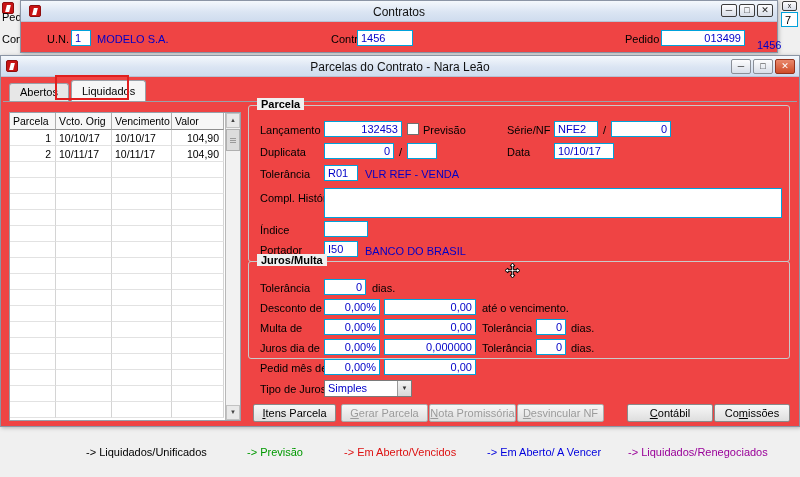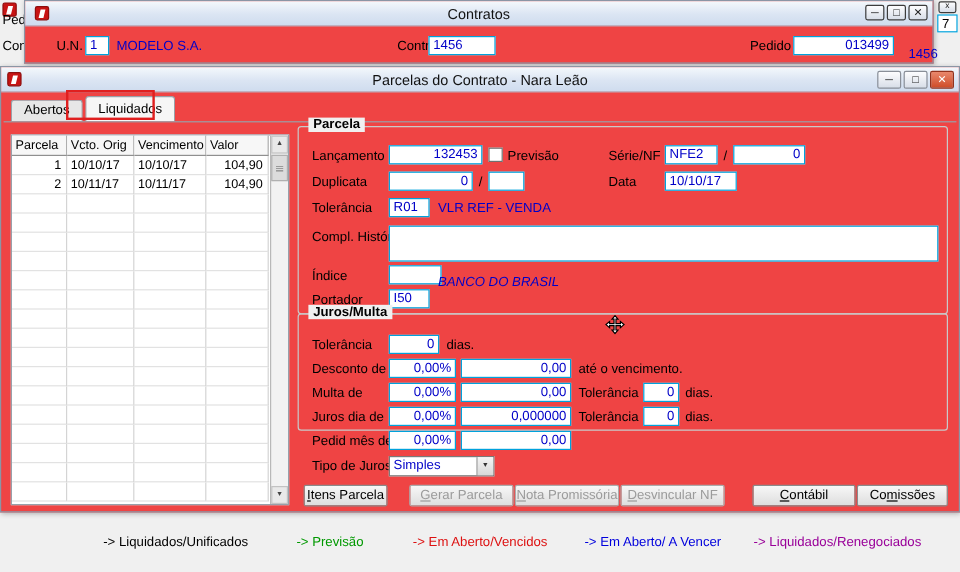--- a/index.html
+++ b/index.html
@@ -274,21 +274,21 @@
       <span class="lbl bluetext" style="left:116px; top:62px;">VLR REF - VENDA</span>
 
       <span class="lbl" style="left:11px; top:86px;">Compl. Histórico</span>
       <span class="input" style="left:75px; top:82px; width:458px; height:30px;"></span>
 
       <span class="lbl" style="left:11px; top:118px;">Índice</span>
       <span class="input" style="left:75px; top:115px; width:44px;"></span>
 
       <span class="lbl" style="left:11px; top:138px;">Portador</span>
       <span class="input" style="left:75px; top:135px; width:34px;">I50</span>
-      <span class="lbl bluetext" style="left:116px; top:123px;font-style:italic;">BANCO DO BRASIL</span>
+      <span class="lbl bluetext" style="left:116px; top:139px;">BANCO DO BRASIL</span>
     </div>
 
     <div class="group" style="left:247px; top:205px; width:542px; height:98px;">
       <span class="gtitle">Juros/Multa</span>
 
       <span class="lbl" style="left:11px; top:20px;">Tolerância</span>
       <span class="input right" style="left:75px; top:17px; width:42px;">0</span>
       <span class="lbl" style="left:123px; top:20px;">dias.</span>
 
       <span class="lbl" style="left:11px; top:40px;">Desconto de</span>
@@ -318,21 +318,21 @@
       <span class="select" style="left:75px; top:118px; width:88px;">
         <span>Simples</span>
         <span class="dd">▼</span>
       </span>
     </div>
   </div>
 
   <div class="annotation" style="left:55px; top:75px; width:74px; height:25px;"></div>
 
   <div>
-      <div class="btn" style="left: 253px; width: 70px;"><u>I</u>tens Parcela</div>
+      <div class="btn" style="left: 253px; width: 83px;"><u>I</u>tens Parcela</div>
       <div class="btn disabled" style="left: 341px; width: 87px;"><u>G</u>erar Parcela</div>
       <div class="btn disabled" style="left: 429px; width: 87px;"><u>N</u>ota Promissória</div>
       <div class="btn disabled" style="left: 517px; width: 87px;"><u>D</u>esvincular NF</div>
       <div class="btn" style="left: 627px; width: 86px;"><u>C</u>ontábil</div>
       <div class="btn" style="left: 714px; width: 76px;">Co<u>m</u>issões</div>
     </div>
 
   <span class="abs" style="left:504px; top:262px; z-index:70;">
     <svg width="17" height="17" viewBox="0 0 17 17">
       <path d="M8.5 1 L11 4 H9.3 V7.7 H13 V6 L16 8.5 L13 11 V9.3 H9.3 V13 H11 L8.5 16 L6 13 H7.7 V9.3 H4 V11 L1 8.5 L4 6 V7.7 H7.7 V4 H6 Z" fill="#fff" stroke="#000" stroke-width="1"></path>

